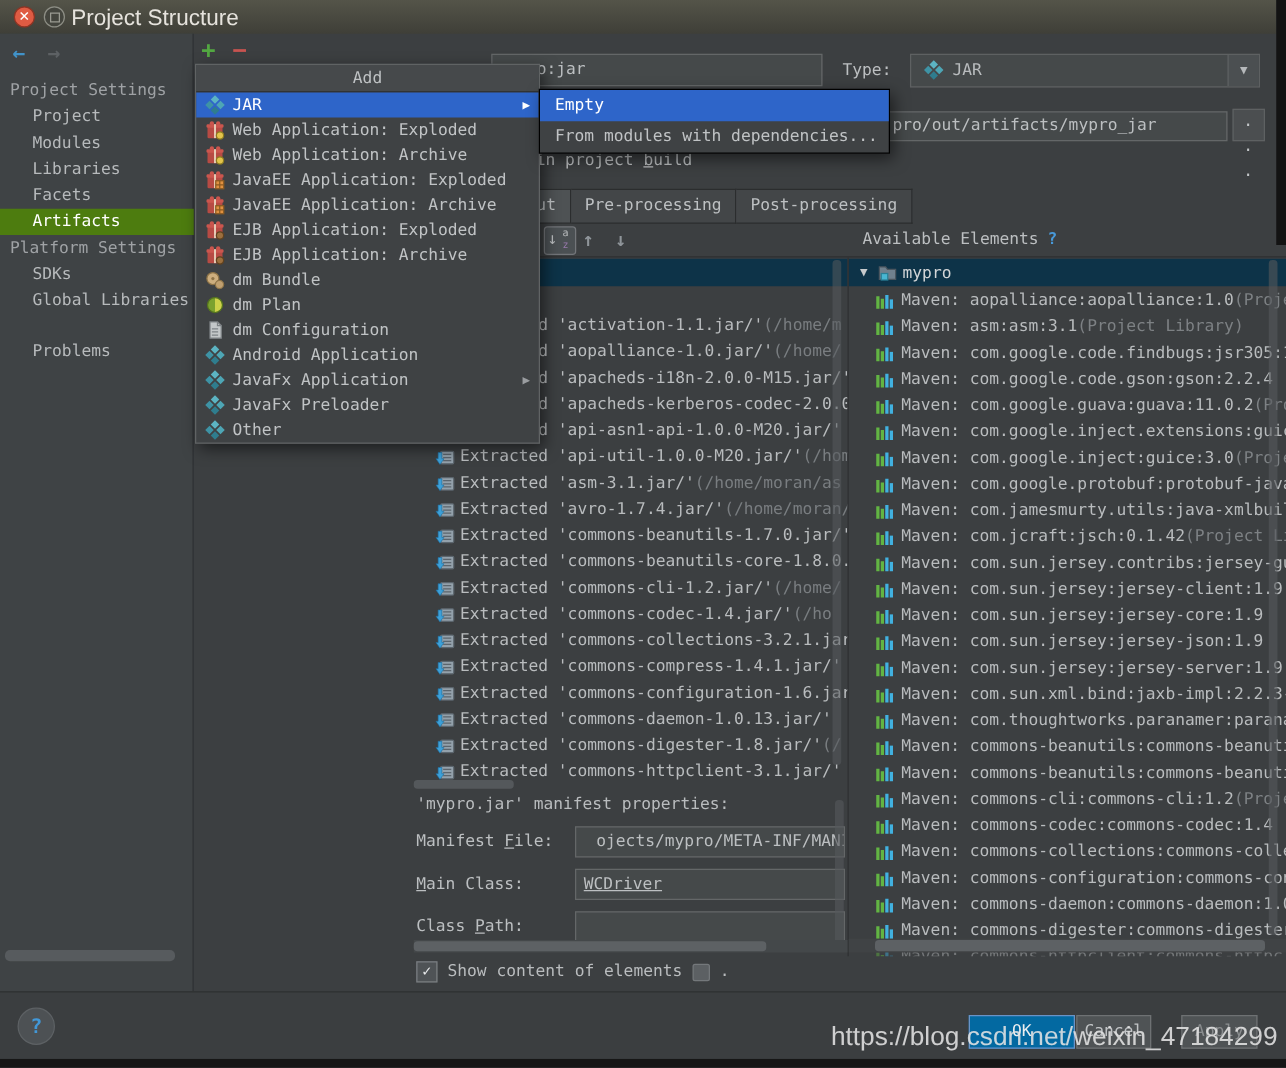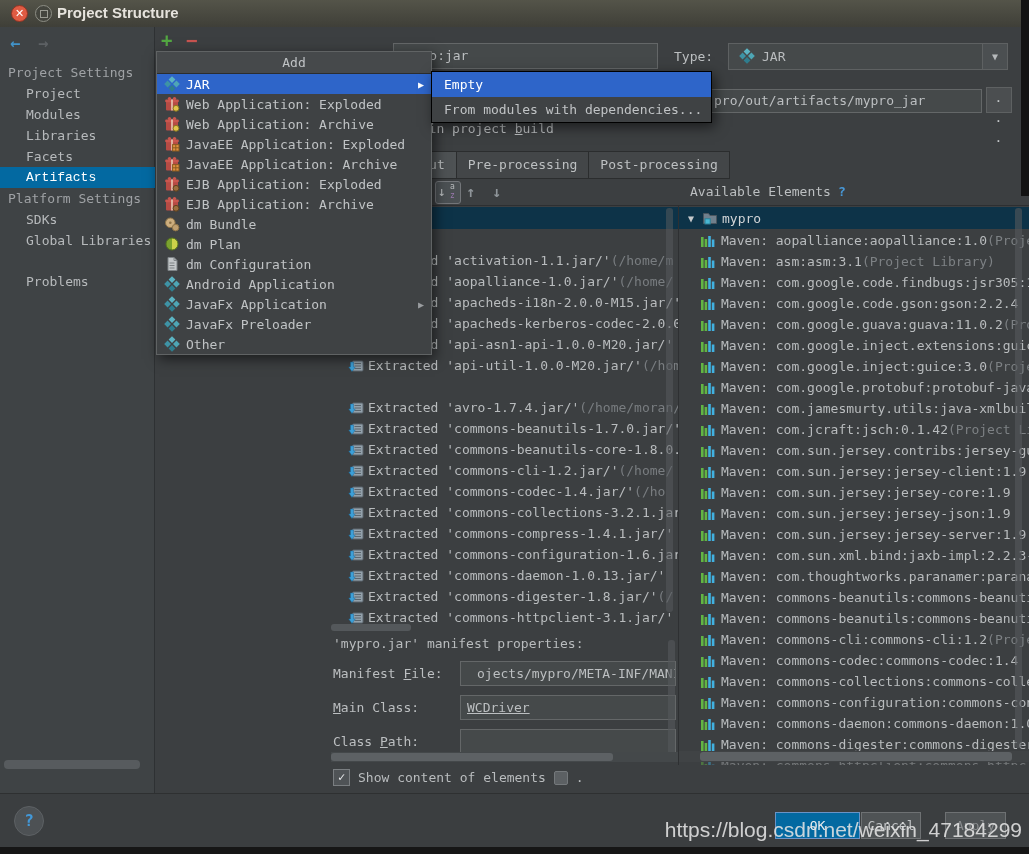--- a/index.html
+++ b/index.html
@@ -5,31 +5,31 @@
   html,body{margin:0;padding:0;background:#1a1a1a;}
   #screen{position:relative;width:1029px;height:854px;background:#3c3f41;overflow:hidden;
           font-family:"DejaVu Sans Mono",monospace;font-size:13px;color:#b9bcbe;}
   .abs{position:absolute;}
   
   #titlebar{left:0;top:0;width:1021px;height:27px;background:linear-gradient(#545449,#3f3f38);}
   #close-btn{left:11px;top:5px;width:17px;height:17px;border-radius:50%;background:#df5b43;border:1px solid #8e3424;
              color:#fff;font:bold 11px/15px "DejaVu Sans",sans-serif;text-align:center;box-sizing:border-box;}
   #max-btn{left:35px;top:5px;width:17px;height:17px;border-radius:50%;background:#44453e;border:1px solid #8d8e85;box-sizing:border-box;}
   #max-btn i{position:absolute;left:4px;top:4px;width:6px;height:6px;border:1.5px solid #9a9b92;display:block;}
-  #win-title{left:57px;top:4px;font-family:"Liberation Sans",sans-serif;font-weight:bold;font-size:15px;color:#e6e3dd;}
+  #win-title{left:57px;top:4px;font-family:"Liberation Sans",sans-serif;font-weight:normal;font-size:18px;color:#e6e3dd;}
   #strip-right{left:1021px;top:0;width:8px;height:196px;background:#131313;}
   #strip-bottom{left:0;top:847px;width:1029px;height:7px;background:#161616;}
   
   #sidebar{left:0;top:27px;width:155px;height:766px;background:#3f4345;border-right:1px solid #2e3133;box-sizing:border-box;}
   #nav-back{left:10px;top:33px;color:#4193c9;font-size:17px;font-weight:bold;}
   #nav-fwd{left:38px;top:33px;color:#5d6164;font-size:17px;font-weight:bold;}
   #side-list{left:0;top:62px;width:155px;}
   .side-header{padding:3px 0 3px 8px;color:#9fa2a5;white-space:nowrap;}
   .side-item{padding:3px 0 3px 26px;color:#b7babc;white-space:nowrap;}
-  .side-item.sel{background:#0369a1;color:#fff;font-family:Liberation Mono, monospace;}
+  .side-item.sel{background:#4d7c0f;color:#fff;}
   .side-item.gap{margin-top:20px;}
   
   .field{background:#45494a;border:1px solid #646768;box-sizing:border-box;color:#bcbfc1;white-space:nowrap;overflow:hidden;}
   #name-field{left:393px;top:43px;width:265px;height:26px;line-height:24px;padding-left:4px;}
   #type-label{left:674px;top:49px;color:#bcbfc1;}
   #type-combo{left:728px;top:43px;width:280px;height:27px;background:#45494a;border:1px solid #5e6162;box-sizing:border-box;}
   #type-combo .cv{position:absolute;left:10px;top:4px;display:flex;gap:7px;align-items:center;}
   #combo-arrow{position:absolute;right:0;top:0;width:24px;height:25px;background:#4b4f51;border-left:1px solid #5e6162;
                color:#b6b9bb;text-align:center;line-height:25px;font-size:10px;}
   #output-field{left:393px;top:89px;width:589px;height:24px;line-height:22px;padding-left:320px;}
@@ -233,20 +233,29 @@
       </div>
       <div class="trow" style="top: 149px;">
         <span class="ic"><svg width="16" height="16" viewBox="0 0 16 16" xmlns="http://www.w3.org/2000/svg">
             <rect x="4.5" y="3" width="10.5" height="10" rx="1" fill="#93a1ab" stroke="#5c666e"></rect>
             <path d="M6.5 5.5h6.5M6.5 8h6.5M6.5 10.5h6.5" stroke="#5c666e" stroke-width="1"></path>
             <path d="M2.5 4v5H.8l3.2 4.5L7.2 9H5.5V4z" fill="#3da0d8" stroke="#1f6fa0" stroke-width=".5"></path>
           </svg></span>
         <span>Extracted 'api-util-1.0.0-M20.jar/'</span>
         <span class="path"> (/hom</span>
       </div>
+      <div class="trow" style="top: 170px;">
+        <span class="ic"><svg width="16" height="16" viewBox="0 0 16 16" xmlns="http://www.w3.org/2000/svg">
+            <rect x="4.5" y="3" width="10.5" height="10" rx="1" fill="#93a1ab" stroke="#5c666e"></rect>
+            <path d="M6.5 5.5h6.5M6.5 8h6.5M6.5 10.5h6.5" stroke="#5c666e" stroke-width="1"></path>
+            <path d="M2.5 4v5H.8l3.2 4.5L7.2 9H5.5V4z" fill="#3da0d8" stroke="#1f6fa0" stroke-width=".5"></path>
+          </svg></span>
+        <span>Extracted 'asm-3.1.jar/'</span>
+        <span class="path"> (/home/moran/as</span>
+      </div>
       <div class="trow" style="top: 191px;">
         <span class="ic"><svg width="16" height="16" viewBox="0 0 16 16" xmlns="http://www.w3.org/2000/svg">
             <rect x="4.5" y="3" width="10.5" height="10" rx="1" fill="#93a1ab" stroke="#5c666e"></rect>
             <path d="M6.5 5.5h6.5M6.5 8h6.5M6.5 10.5h6.5" stroke="#5c666e" stroke-width="1"></path>
             <path d="M2.5 4v5H.8l3.2 4.5L7.2 9H5.5V4z" fill="#3da0d8" stroke="#1f6fa0" stroke-width=".5"></path>
           </svg></span>
         <span>Extracted 'avro-1.7.4.jar/'</span>
         <span class="path"> (/home/moran/</span>
       </div>
       <div class="trow" style="top: 212px;">

